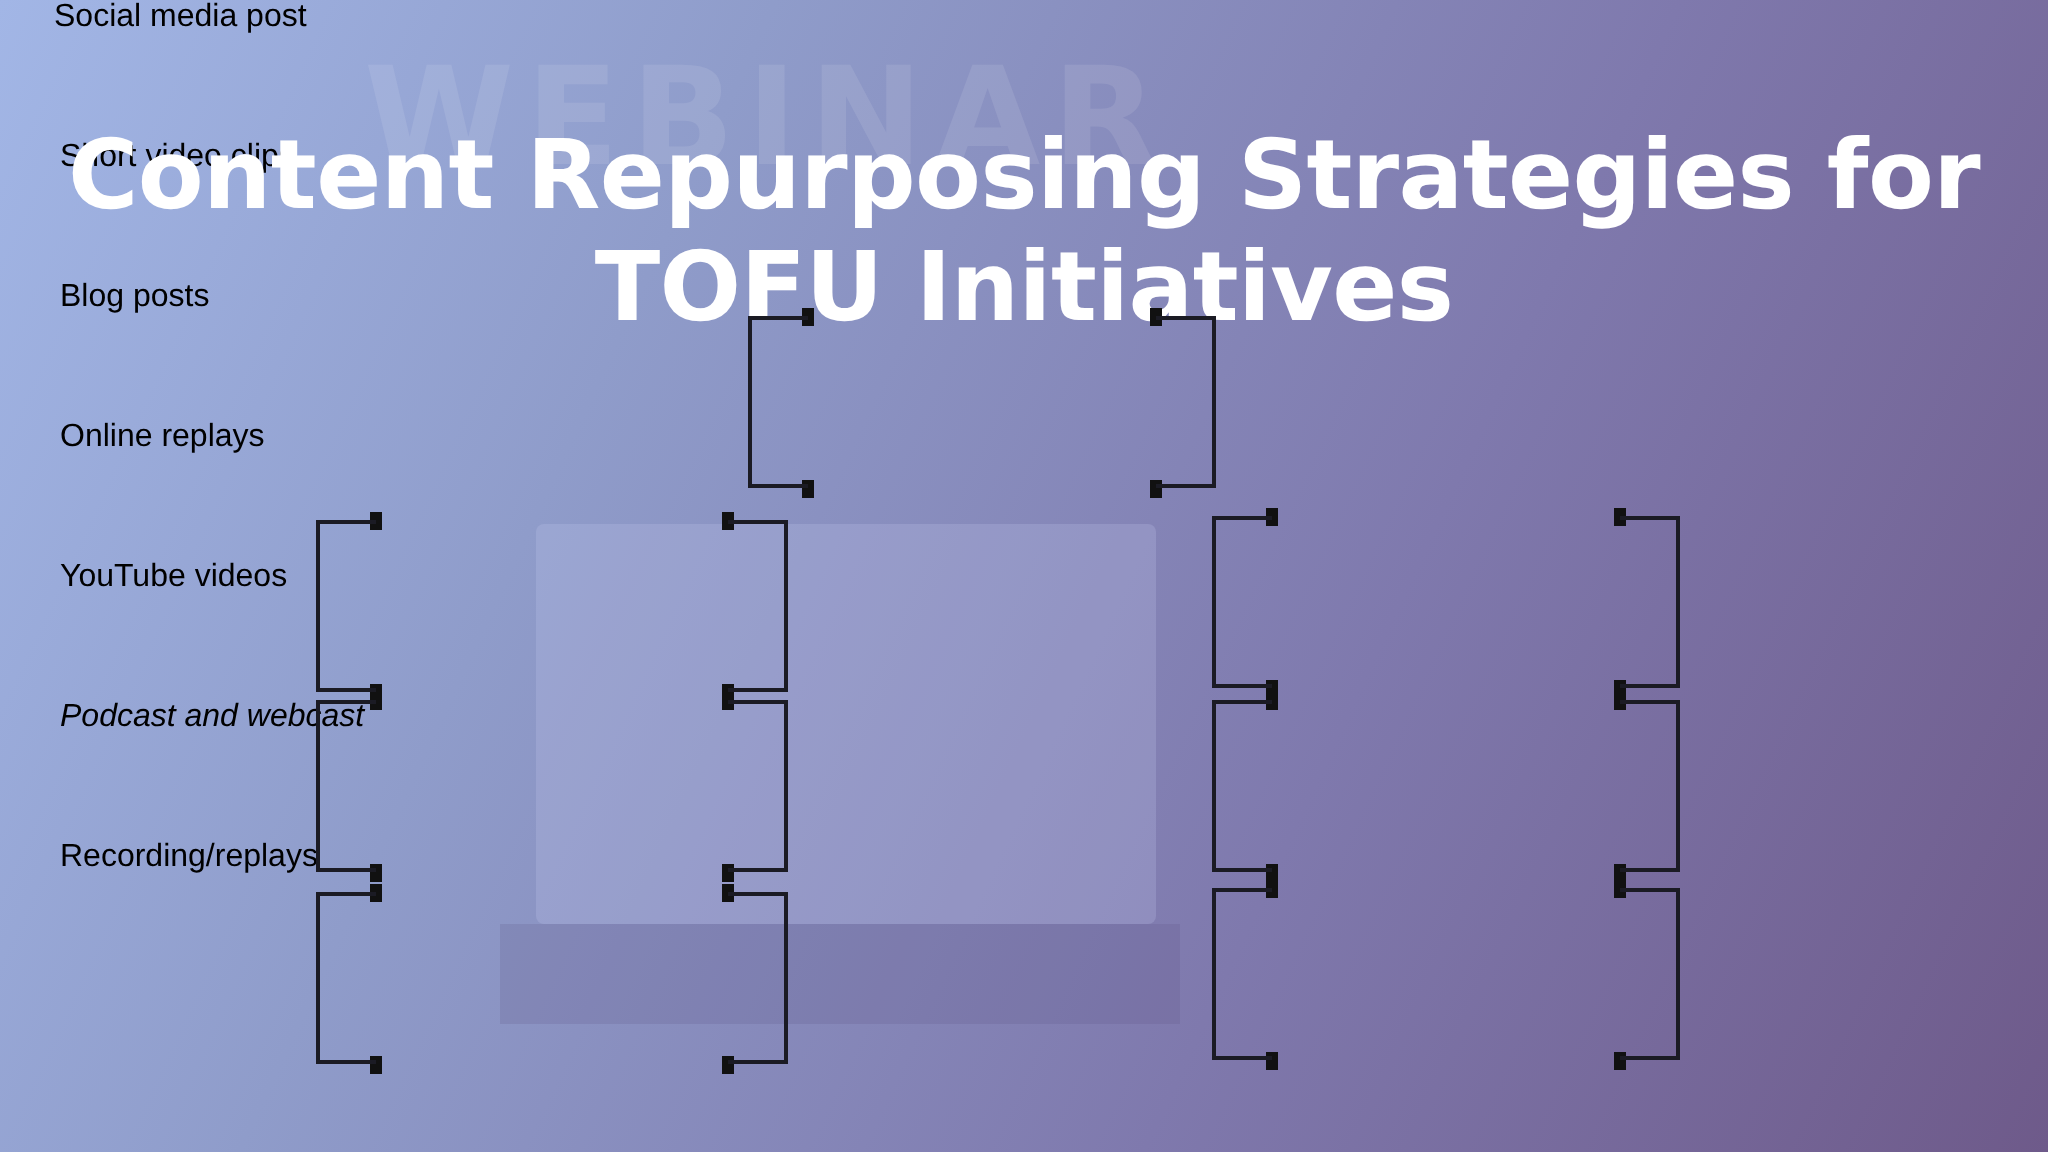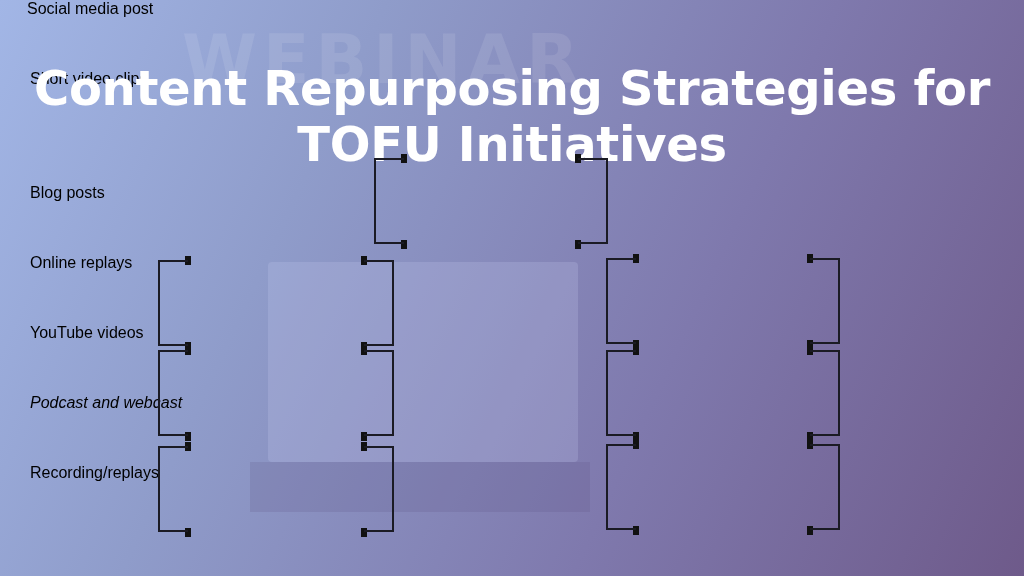--- a/index.html
+++ b/index.html
@@ -40,21 +40,21 @@
     <div class="dot" style="left: 361px; top: 342px;"></div>
     <div class="bracket l" style="left: 158px; top: 260px; width: 30px; height: 86px;"></div>
     <div class="bracket r" style="left: 364px; top: 260px; width: 30px; height: 86px;"></div>
     <div class="inner" style="left: 166px; top: 268px; width: 220px; height: 70px; padding: 0px 30px;">Short video clips</div>
     <div class="dot" style="left: 185px; top: 346px;"></div>
     <div class="dot" style="left: 361px; top: 346px;"></div>
     <div class="dot" style="left: 185px; top: 432px;"></div>
     <div class="dot" style="left: 361px; top: 432px;"></div>
     <div class="bracket l" style="left: 158px; top: 350px; width: 30px; height: 86px;"></div>
     <div class="bracket r" style="left: 364px; top: 350px; width: 30px; height: 86px;"></div>
-    <div class="inner" style="left: 166px; top: 358px; width: 220px; height: 70px; padding: 0px 30px; margin-top: 44px;">Blog posts</div>
+    <div class="inner" style="left: 166px; top: 358px; width: 220px; height: 70px; padding: 0px 30px;">Blog posts</div>
     <div class="dot" style="left: 185px; top: 442px;"></div>
     <div class="dot" style="left: 361px; top: 442px;"></div>
     <div class="dot" style="left: 185px; top: 528px;"></div>
     <div class="dot" style="left: 361px; top: 528px;"></div>
     <div class="bracket l" style="left: 158px; top: 446px; width: 30px; height: 86px;"></div>
     <div class="bracket r" style="left: 364px; top: 446px; width: 30px; height: 86px;"></div>
     <div class="inner" style="left: 166px; top: 454px; width: 220px; height: 70px; padding: 0px 30px;">Online replays</div>
     <div class="dot" style="left: 632.8px; top: 254px;"></div>
     <div class="dot" style="left: 807.2px; top: 254px;"></div>
     <div class="dot" style="left: 632.8px; top: 340px;"></div>

